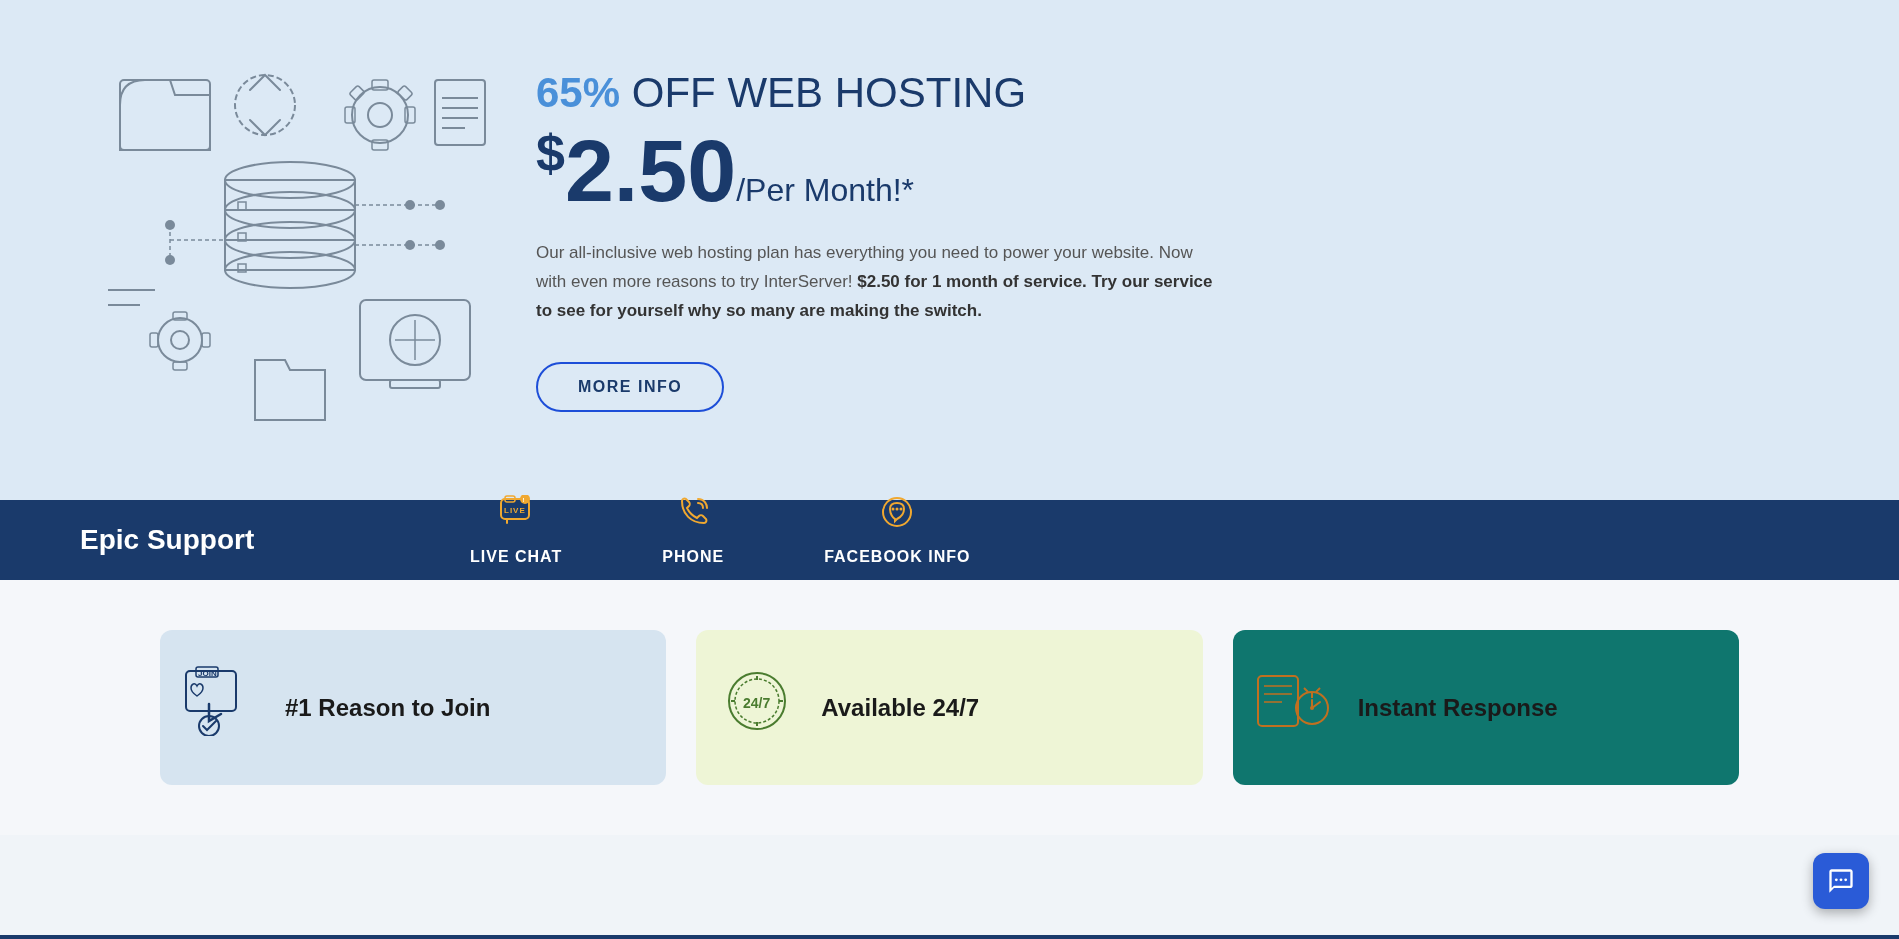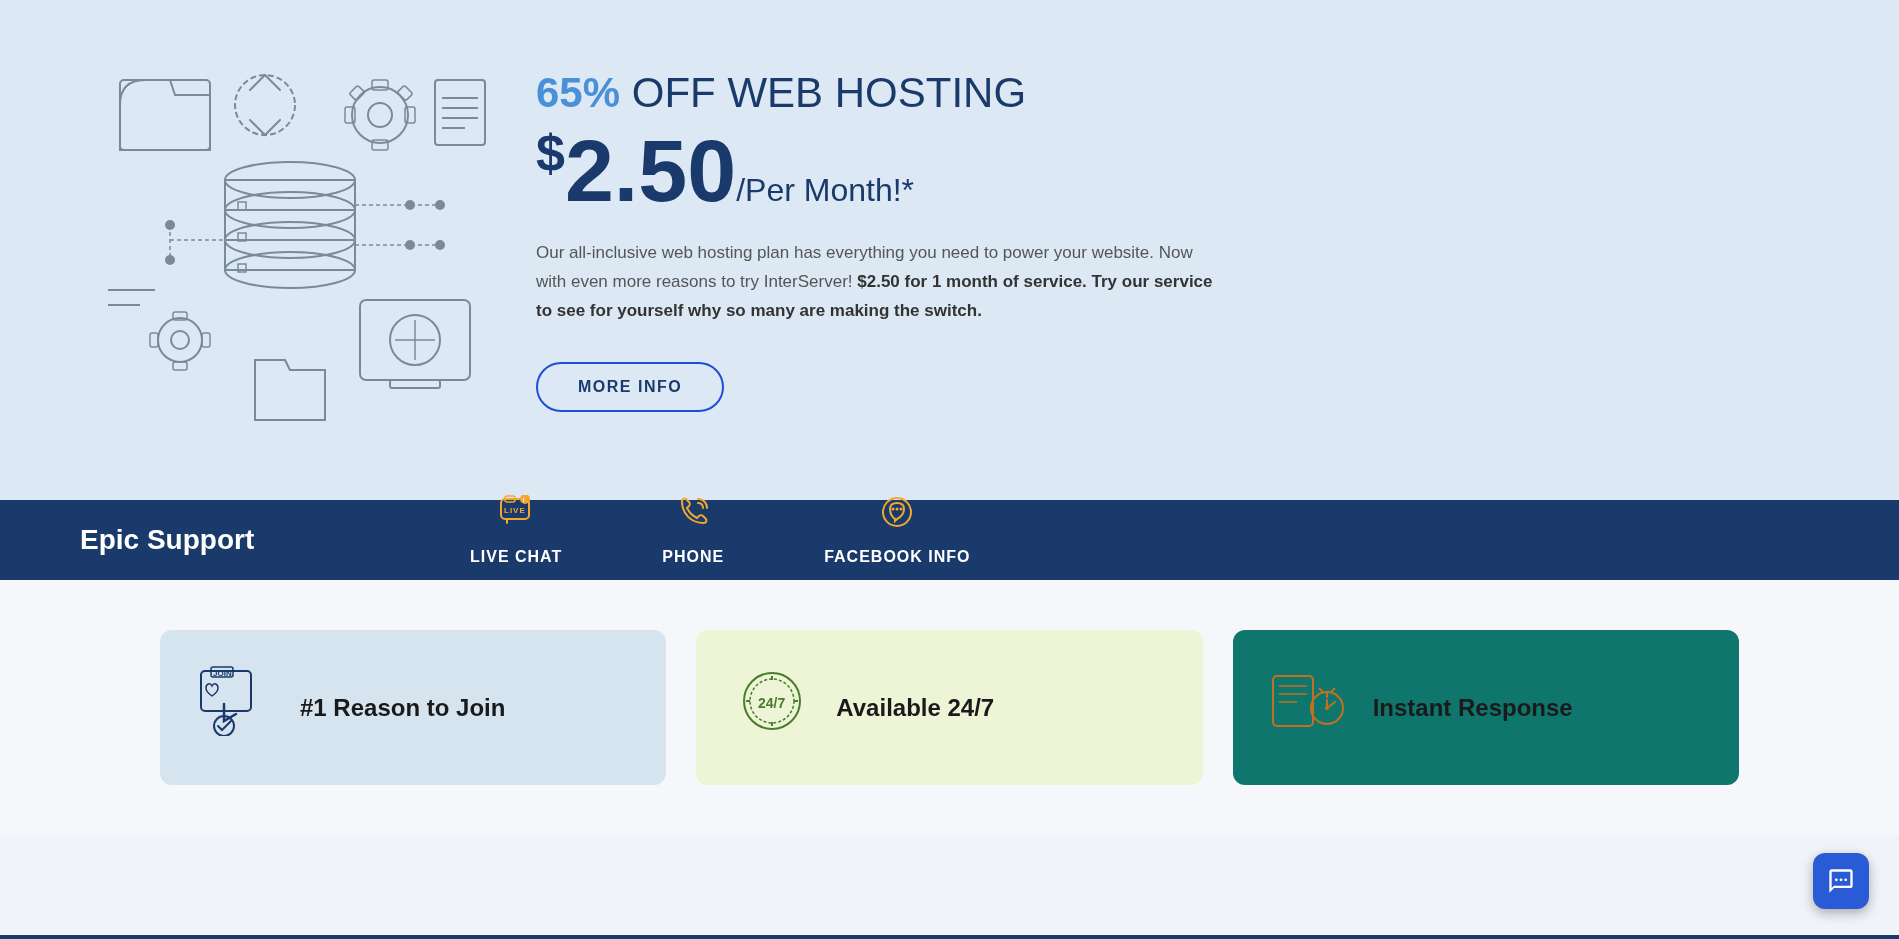--- a/index.html
+++ b/index.html
@@ -154,21 +154,21 @@
     .cards-section {
       background: #f5f7fa;
       padding: 50px 160px;
       display: flex;
       gap: 30px;
     }
 
     .card {
       flex: 1;
       border-radius: 12px;
-      padding: 36px 36px;
+      padding: 36px 21px;
       display: flex;
       align-items: center;
       gap: 24px;
       min-height: 130px;
     }
 
     .card-blue { background: #d6e4f0; }
     .card-green { background: #eef5d6; }
     .card-orange { background: #0f766e; }
 

